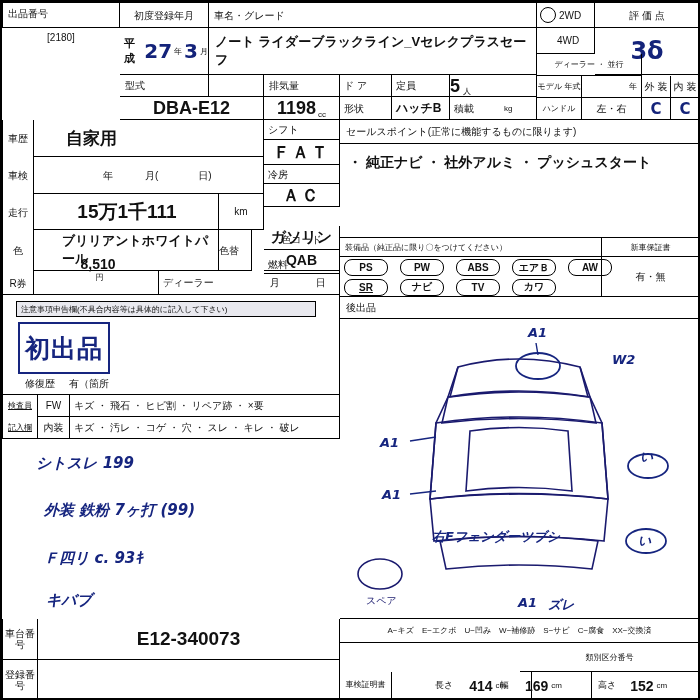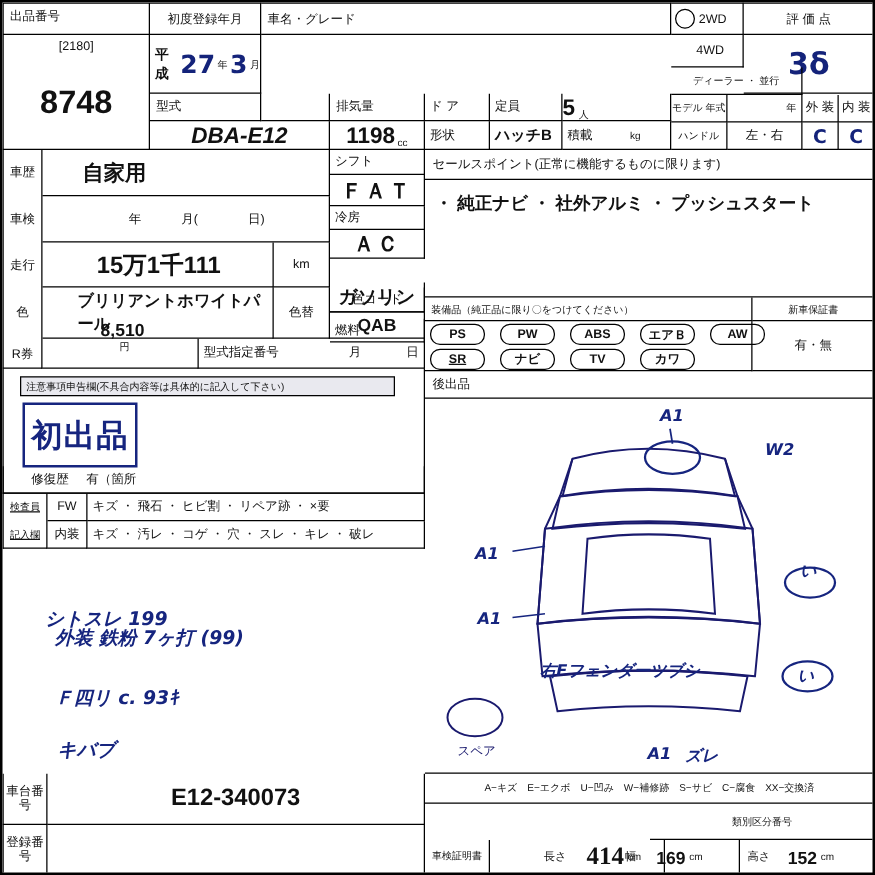--- a/index.html
+++ b/index.html
@@ -25,40 +25,40 @@
 <body>
 
 <div id="sheet">
 
   <div class="bx bd" style="left:0;top:0;width:118px;height:26px;">
     <div class="lbl" style="padding:5px 0 0 5px;">出品番号</div>
   </div>
   <div class="bx" style="left:0;top:26px;width:118px;height:18px;">
     <div class="lbl ctr" style="height:100%;">[2180]</div>
   </div>
-  <div class="bx bd" style="left:0;top:26px;width:118px;height:92px;border-top:none;">
-    <div class="big ctr" style="height:100%;padding-top:16px;box-sizing:border-box;">8748</div>
-  </div>
 
   <div class="bx bd" style="left:118px;top:0;width:89px;height:26px;border-left:none;">
     <div class="lbl ctr" style="height:100%;">初度登録年月</div>
   </div>
   <div class="bx bd" style="left:118px;top:26px;width:89px;height:47px;border-left:none;border-top:none;">
     <div class="row" style="height:100%;padding-left:4px;">
       <span class="lblb">平成</span>
       <span class="hw" style="font-size:20px;font-weight:bold;margin:0 2px;">27</span>
       <span class="xs">年</span>
       <span class="hw" style="font-size:20px;font-weight:bold;margin:0 2px;">3</span>
       <span class="xs">月</span>
     </div>
   </div>
 
   <div class="bx bd" style="left:207px;top:0;width:328px;height:26px;border-left:none;">
     <div class="lbl lft" style="height:100%;padding-left:5px;">車名・グレード</div>
   </div>
+  <div class="bx bd" style="left:207px;top:26px;width:328px;height:47px;border-left:none;border-top:none;">
+    <div class="lft" style="height:100%;padding-left:6px;font-size:13px;font-weight:bold;">ノート ライダーブラックライン_Vセレクプラスセーフ</div>
+  </div>
 
   <div class="bx bd" style="left:535px;top:0;width:58px;height:26px;border-left:none;">
     <div class="row" style="height:100%;padding-left:3px;">
       <span style="display:inline-block;width:14px;height:14px;border:1.5px solid #000;border-radius:50%;margin-right:3px;"></span>
       <span class="lbl">2WD</span>
     </div>
   </div>
   <div class="bx bd" style="left:535px;top:26px;width:58px;height:26px;border-left:none;border-top:none;">
     <div class="row" style="height:100%;padding-left:20px;">
       <span class="lbl">4WD</span>
@@ -71,21 +71,21 @@
   <div class="bx bd" style="left:593px;top:26px;width:105px;height:47px;border-left:none;border-top:none;">
     <div class="ctr" style="height:100%;">
       <span class="hw" style="font-size:24px;font-weight:bold;">3δ</span>
     </div>
   </div>
 
   <div class="bx bd" style="left:118px;top:73px;width:89px;height:22px;border-left:none;border-top:none;">
     <div class="lbl lft" style="height:100%;padding-left:5px;">型式</div>
   </div>
   <div class="bx bd" style="left:118px;top:95px;width:144px;height:23px;border-left:none;border-top:none;">
-    <div class="mid ctr" style="height:100%;font-style:italic;">DBA-E12</div>
+    <div class="mid ctr" style="height:100%;">DBA-E12</div>
   </div>
   <div class="bx bd" style="left:207px;top:73px;width:55px;height:22px;border-left:none;border-top:none;"></div>
 
   <div class="bx bd" style="left:262px;top:73px;width:76px;height:22px;border-left:none;border-top:none;">
     <div class="lbl lft" style="height:100%;padding-left:5px;">排気量</div>
   </div>
   <div class="bx bd" style="left:262px;top:95px;width:76px;height:23px;border-left:none;border-top:none;">
     <div class="row" style="height:100%;justify-content:center;">
       <span class="mid">1198</span>
       <span class="xs" style="align-self:flex-end;margin-left:2px;">cc</span>
@@ -187,42 +187,42 @@
     <div class="lbl ctr" style="height:100%;">km</div>
   </div>
 
   <div class="bx bd" style="left:32px;top:228px;width:185px;height:41px;border-top:none;border-left:none;"></div>
   <div class="bx" style="left:0;top:228px;width:32px;height:41px;">
     <div class="lbl ctr" style="height:100%;">色</div>
   </div>
   <div class="bx" style="left:36px;top:230px;width:176px;height:38px;">
     <div style="font-size:13px;font-weight:bold;line-height:1.35;padding-left:24px;">ブリリアントホワイトパール</div>
   </div>
-  <div class="bx bd" style="left:217px;top:228px;width:45px;height:41px;border-top:none;border-left:none;">
+  <div class="bx bd" style="left:205px;top:228px;width:45px;height:41px;border-top:none;border-left:none;">
     <div class="lbl ctr" style="height:100%;">色替</div>
   </div>
 
   <div class="bx bd" style="left:262px;top:228px;width:76px;height:20px;border-top:none;border-left:none;">
     <div class="lbl ctr" style="height:100%;">色コード</div>
   </div>
   <div class="bx bd" style="left:262px;top:248px;width:76px;height:21px;border-top:none;border-left:none;">
     <div class="ctr" style="height:100%;font-size:14px;font-weight:bold;">QAB</div>
   </div>
 
   <div class="bx bd" style="left:32px;top:269px;width:125px;height:24px;border-top:none;border-left:none;"></div>
   <div class="bx" style="left:0;top:269px;width:32px;height:24px;">
     <div class="lbl ctr" style="height:100%;">R券</div>
   </div>
   <div class="bx row" style="left:36px;top:254px;width:120px;height:24px;justify-content:space-between;flex-direction:column;">
     <span style="font-size:14px;font-weight:bold;">8,510</span>
     <span class="xs" style="margin-left:3px;">円</span>
   </div>
   <div class="bx bd" style="left:157px;top:269px;width:181px;height:24px;border-top:none;border-left:none;">
     <div class="row" style="height:100%;">
-      <span class="lbl" style="margin-left:4px;">型式指定番号</span>
+      <span class="lbl" style="margin-left:4px;">ディーラー</span>
       <span class="lbl" style="margin-left:56px;">月</span>
       <span class="lbl" style="margin-left:36px;">日</span>
     </div>
   </div>
 
   <div class="bx bd" style="left:262px;top:118px;width:76px;height:20px;border-top:none;border-left:none;">
     <div class="lbl lft" style="height:100%;padding-left:4px;">シフト</div>
   </div>
   <div class="bx bd" style="left:262px;top:138px;width:76px;height:25px;border-top:none;border-left:none;">
     <div class="ctr" style="height:100%;font-size:17px;font-weight:bold;letter-spacing:2px;">ＦＡＴ</div>
@@ -305,21 +305,21 @@
     <div class="lbl lft" style="height:100%;padding-left:4px;">キズ ・ 飛石 ・ ヒビ割 ・ リペア跡 ・ ×要</div>
   </div>
   <div class="bx bd" style="left:36px;top:415px;width:32px;height:22px;border-top:none;border-left:none;">
     <div class="lbl ctr" style="height:100%;">内装</div>
   </div>
   <div class="bx bd" style="left:68px;top:415px;width:270px;height:22px;border-top:none;border-left:none;">
     <div class="lbl lft" style="height:100%;padding-left:4px;">キズ ・ 汚レ ・ コゲ ・ 穴 ・ スレ ・ キレ ・ 破レ</div>
   </div>
 
   <div class="bx" style="left:0;top:437px;width:338px;height:180px;">
-    <div class="hs" style="left:34px;top:15px;font-size:15px;margin-top:32px;">シトスレ 199</div>
+    <div class="hs" style="left:34px;top:15px;font-size:15px;">シトスレ 199</div>
     <div class="hs" style="left:42px;top:62px;font-size:15px;">外装 鉄粉 7ヶ打 (99)</div>
     <div class="hs" style="left:42px;top:110px;font-size:15px;">Ｆ四リ c. 93ｷ</div>
     <div class="hs" style="left:44px;top:152px;font-size:15px;">キバブ</div>
   </div>
 
   <div class="bx bd" style="left:338px;top:317px;width:360px;height:300px;border-top:none;border-left:none;">
     <svg width="358" height="298" viewBox="0 0 358 298">
       <g fill="none" stroke="#1a1a6e" stroke-width="1.6">
 
         <path d="M118 48 q60 -16 122 0 l8 30 q-69 -10 -138 0 z"></path>
@@ -382,21 +382,21 @@
   <div class="bx bd" style="left:518px;top:641px;width:180px;height:29px;border-top:none;border-left:none;">
     <div class="xs ctr" style="height:100%;">類別区分番号</div>
   </div>
 
   <div class="bx bd" style="left:338px;top:670px;width:52px;height:28px;border-top:none;border-left:none;">
     <div class="xs ctr" style="height:100%;line-height:1.1;">車検証明書</div>
   </div>
   <div class="bx bd" style="left:390px;top:670px;width:100px;height:28px;border-top:none;border-left:none;margin-left:40px;">
     <div class="row" style="height:100%;">
       <span class="sm" style="margin-left:3px;">長さ</span>
-      <span style="font-size:20px;font-weight:bold;margin-left:16px;font-family:Liberation Serif, serif;">414</span>
+      <span style="font-size:14px;font-weight:bold;margin-left:16px;">414</span>
       <span class="xs" style="margin-left:3px;">cm</span>
     </div>
   </div>
   <div class="bx bd" style="left:490px;top:670px;width:100px;height:28px;border-top:none;border-left:none;">
     <div class="row" style="height:100%;">
       <span class="sm" style="margin-left:8px;">幅</span>
       <span style="font-size:14px;font-weight:bold;margin-left:16px;">169</span>
       <span class="xs" style="margin-left:3px;">cm</span>
     </div>
   </div>

